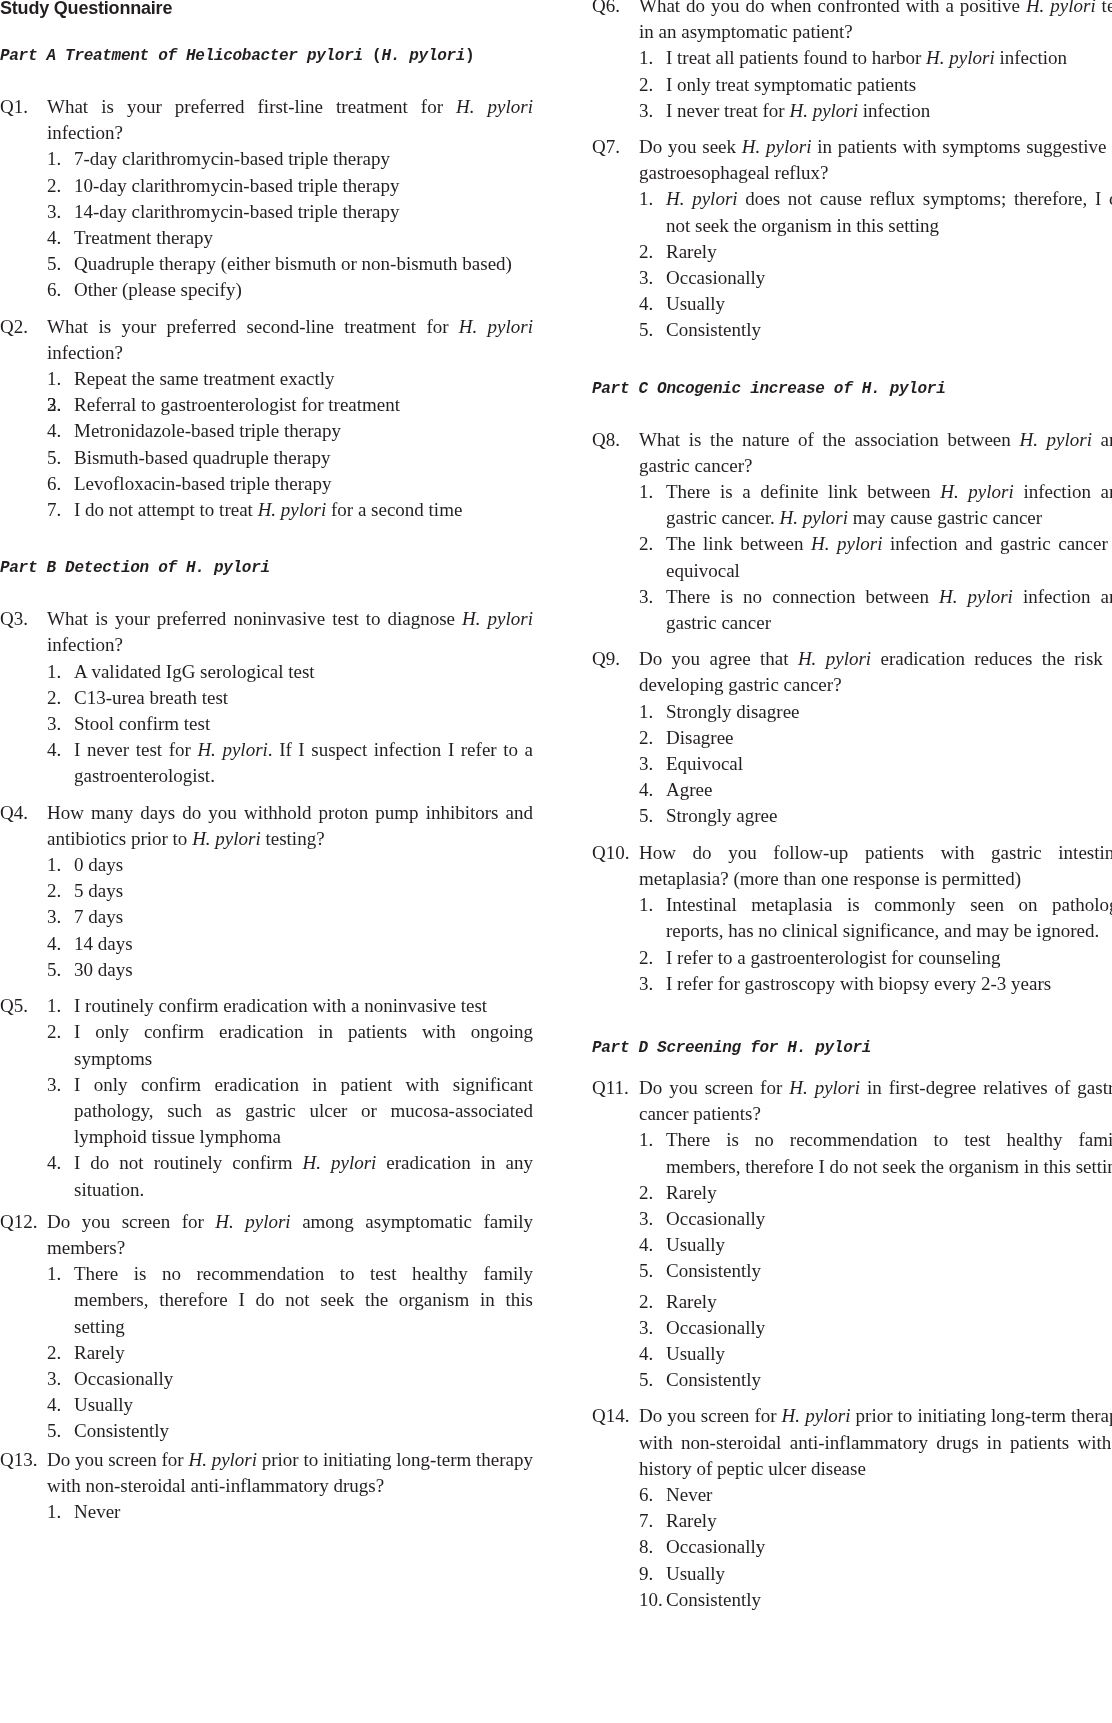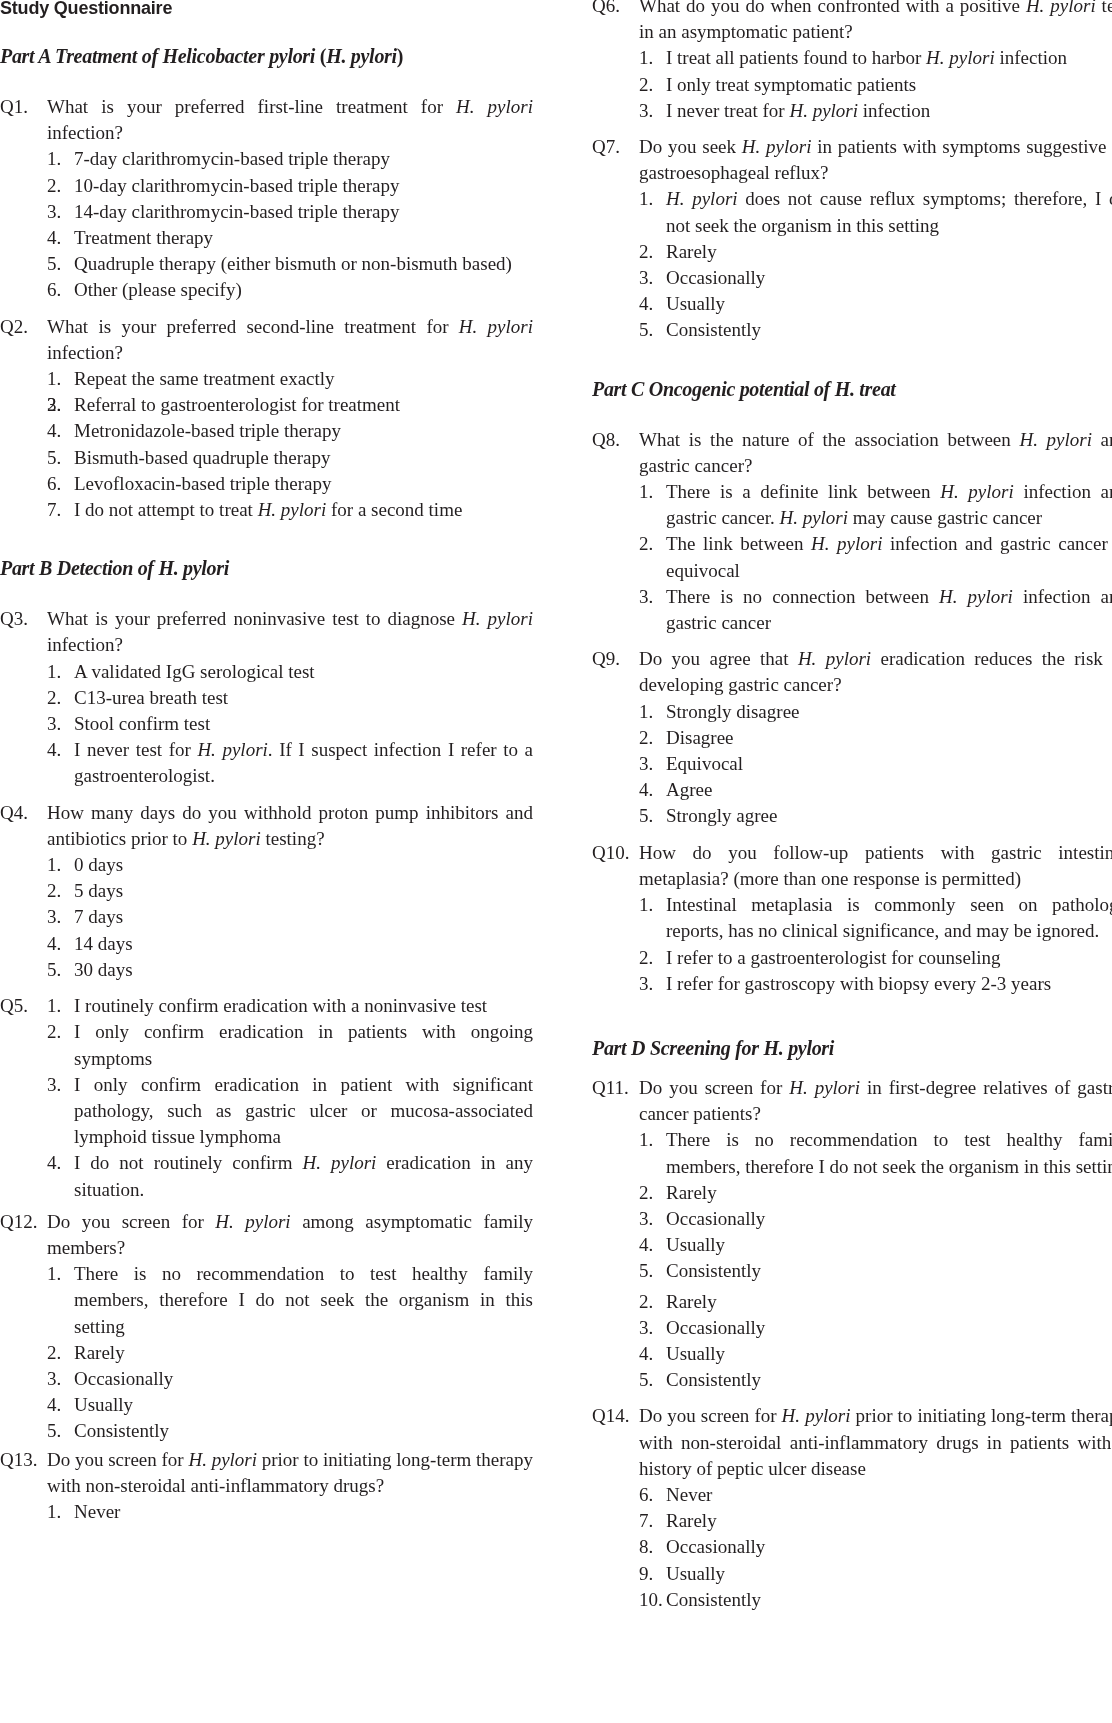--- a/index.html
+++ b/index.html
@@ -10,22 +10,22 @@
   }
   .col { position: absolute; top: 0; }
   .col-left { left: 0; width: 533px; }
   .col-right { left: 592px; width: 536px; }
   .doc-title {
     font-family: "Liberation Sans", "DejaVu Sans", sans-serif;
     font-weight: bold; font-size: 18px; line-height: 20px;
     margin: -2px 0 0 0; letter-spacing: -0.2px;
   }
   .part-heading {
-    font-family: Liberation Serif, serif;
-    font-weight: bold; font-style: italic; font-size: 20px; line-height: 22px;
+    font-family: Liberation Mono, monospace;
+    font-weight: bold; font-style: italic; font-size: 16px; line-height: 22px;
     letter-spacing: -0.3px;
   }
   .part-heading .upright { font-style: normal; }
   .question { position: relative; font-size: 19px; line-height: 26.2px; }
   .q-num { position: absolute; left: 0; top: 0; }
   .q-text { margin-left: 47px; text-align: justify; text-align-last: left; }
   .options { list-style: none; margin: 0 0 0 47px; padding: 0; }
   .option { position: relative; padding-left: 27px; text-align: justify; text-align-last: left; }
   .opt-num { position: absolute; left: 0; top: 0; }
   i { font-style: italic; }
@@ -131,21 +131,21 @@
       <div class="q-text"><span>Do you seek </span><i>H. pylori</i><span> in patients with symptoms suggestive of gastroesophageal reflux?</span></div>
       <ul class="options">
         <li class="option"><span class="opt-num">1.</span><span><i>H. pylori</i><span> does not cause reflux symptoms; therefore, I do not seek the organism in this setting</span></span></li>
         <li class="option"><span class="opt-num">2.</span><span><span>Rarely</span></span></li>
         <li class="option"><span class="opt-num">3.</span><span><span>Occasionally</span></span></li>
         <li class="option"><span class="opt-num">4.</span><span><span>Usually</span></span></li>
         <li class="option"><span class="opt-num">5.</span><span><span>Consistently</span></span></li>
       </ul>
     </div>
 
-  <div class="part-heading" style="margin-top:34px"><span>Part C Oncogenic potential of H. treat</span></div>
+  <div class="part-heading" style="margin-top:34px"><span>Part C Oncogenic increase of H. pylori</span></div>
 
   <div class="question" style="margin-top:27px">
       <span class="q-num">Q8.</span>
       <div class="q-text"><span>What is the nature of the association between </span><i>H. pylori</i><span> and gastric cancer?</span></div>
       <ul class="options">
         <li class="option"><span class="opt-num">1.</span><span><span>There is a definite link between </span><i>H. pylori</i><span> infection and gastric cancer. </span><i>H. pylori</i><span> may cause gastric cancer</span></span></li>
         <li class="option"><span class="opt-num">2.</span><span><span>The link between </span><i>H. pylori</i><span> infection and gastric cancer is equivocal</span></span></li>
         <li class="option"><span class="opt-num">3.</span><span><span>There is no connection between </span><i>H. pylori</i><span> infection and gastric cancer</span></span></li>
       </ul>
     </div>

